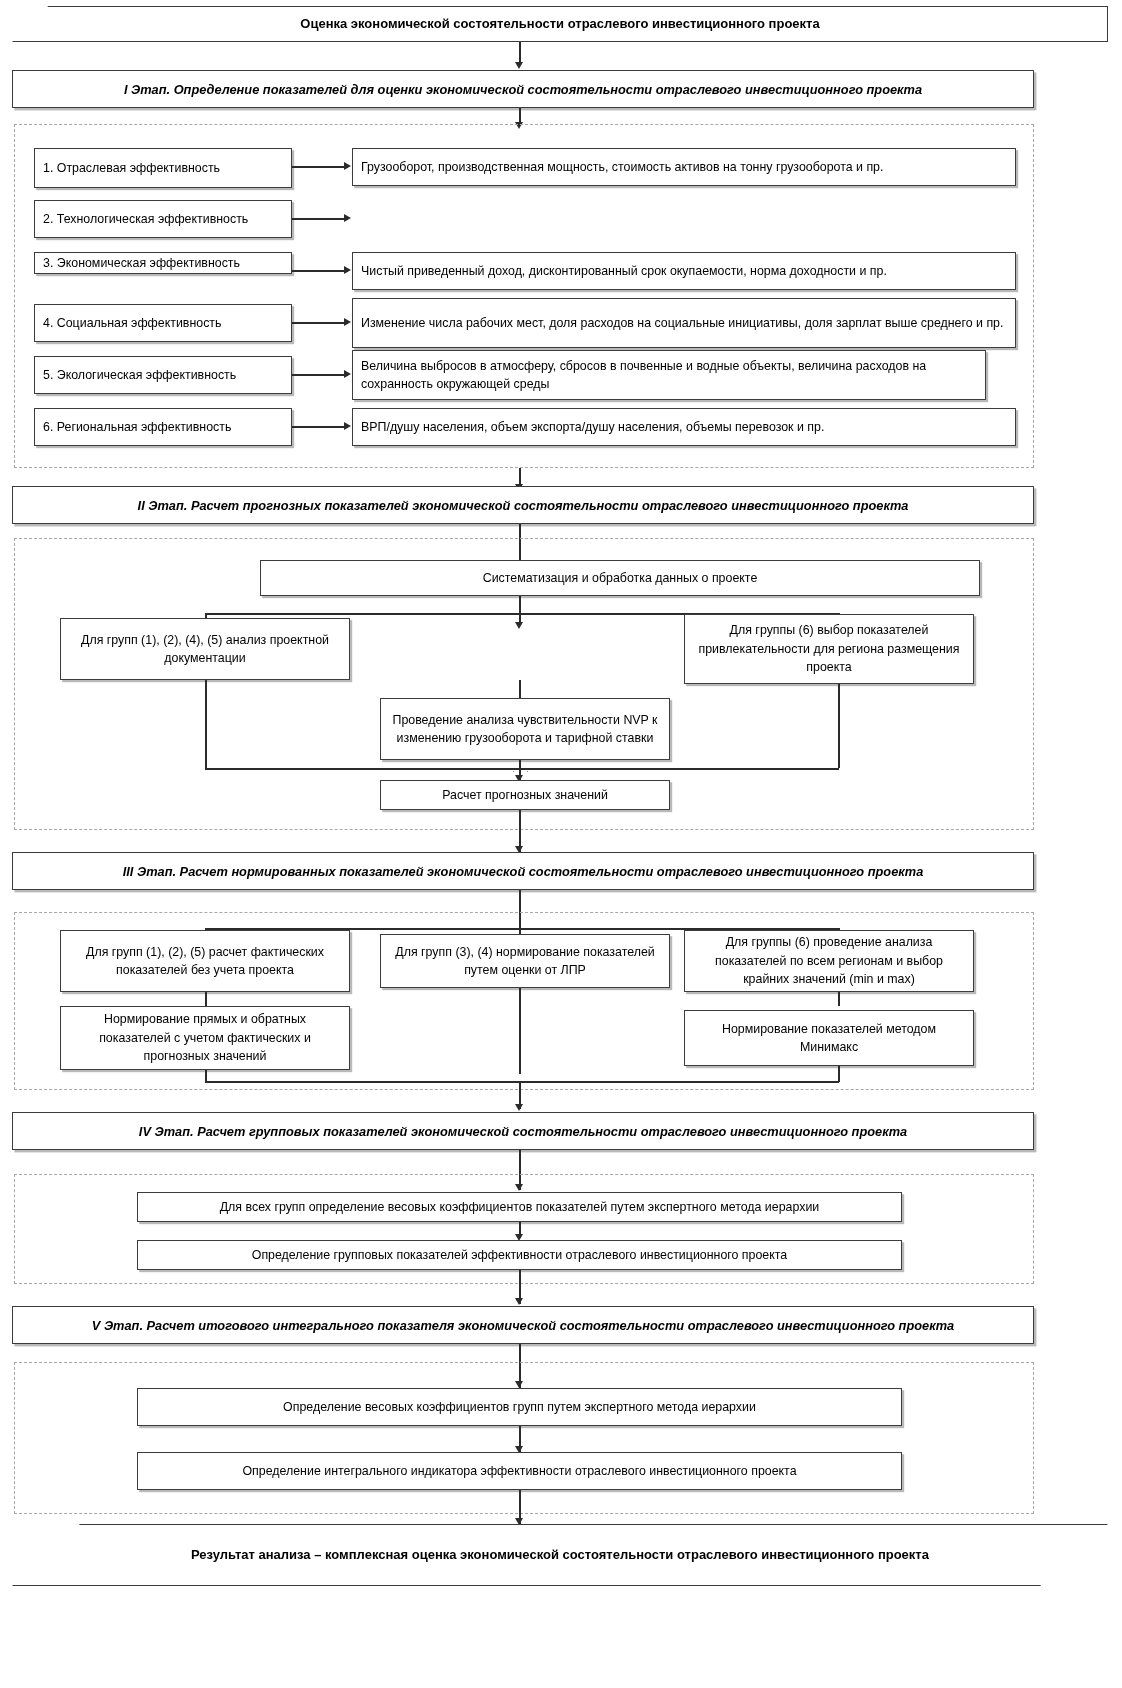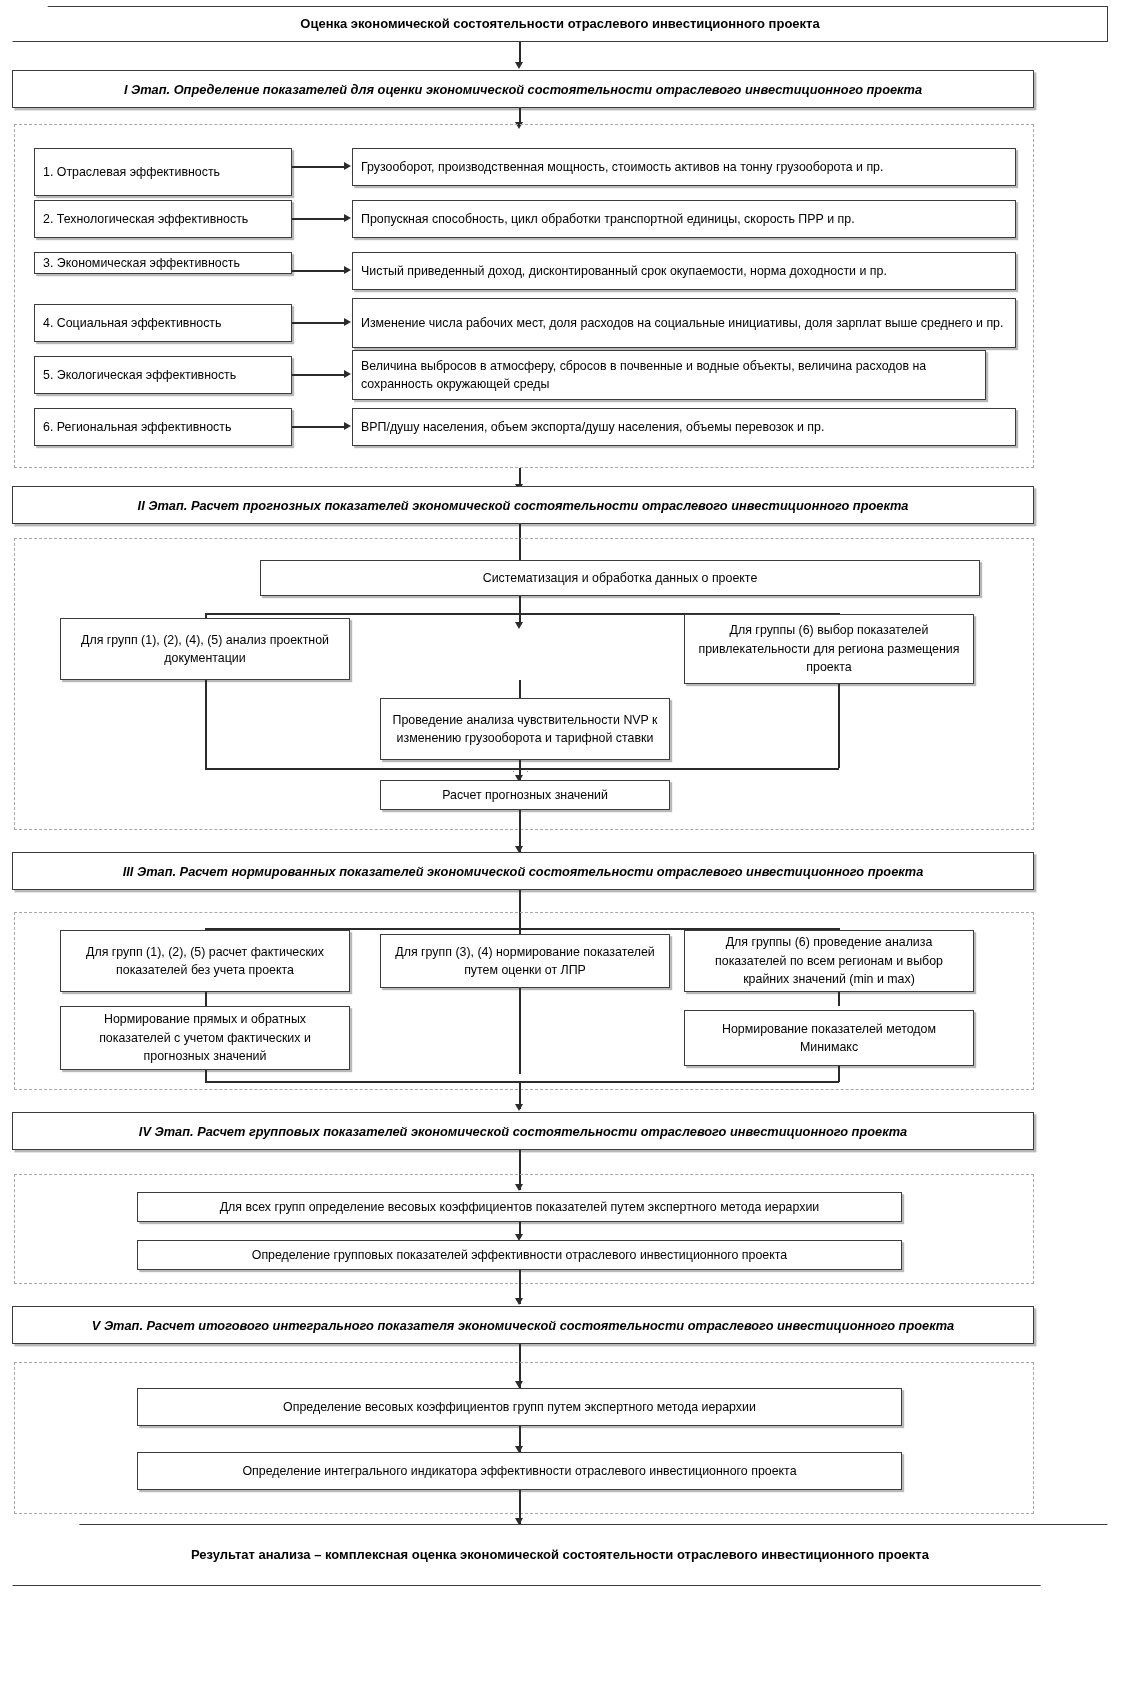--- a/index.html
+++ b/index.html
@@ -124,37 +124,34 @@
 
   <div class="stagebar" style="left:12px;top:70px;width:1022px;height:38px;">
     <span class="txt">I Этап. Определение показателей для оценки экономической состоятельности отраслевого инвестиционного проекта</span>
   </div>
 
   <div class="ln vl" style="left:519px;top:108px;height:16px;"></div>
   <div class="arrowdown" style="left:515px;top:122px;"></div>
 
   <div class="dashgroup" style="left:14px;top:124px;width:1020px;height:344px;"></div>
 
-  <div class="node left" style="left:34px;top:148px;width:258px;height:48px;">
+  <div class="node left" style="left:34px;top:148px;width:258px;height:40px;">
     <span class="txt">1. Отраслевая эффективность</span>
   </div>
   <div class="ln hl" style="left:292px;top:166px;width:56px;"></div>
   <div class="arrowright" style="left:344px;top:162px;"></div>
   <div class="node left" style="left:352px;top:148px;width:664px;height:38px;">
     <span class="txt">Грузооборот, производственная мощность, стоимость активов на тонну грузооборота и пр.</span>
   </div>
 
   <div class="node left" style="left:34px;top:200px;width:258px;height:38px;">
     <span class="txt">2. Технологическая эффективность</span>
   </div>
   <div class="ln hl" style="left:292px;top:218px;width:56px;"></div>
   <div class="arrowright" style="left:344px;top:214px;"></div>
-  <div class="node left" style="left:352px;top:200px;width:664px;height:38px;">
-    <span class="txt">Пропускная способность, цикл обработки транспортной единицы, скорость ПРР и пр.</span>
-  </div>
 
   <div class="node left" style="left:34px;top:252px;width:258px;height:22px;">
     <span class="txt">3. Экономическая эффективность</span>
   </div>
   <div class="ln hl" style="left:292px;top:270px;width:56px;"></div>
   <div class="arrowright" style="left:344px;top:266px;"></div>
   <div class="node left" style="left:352px;top:252px;width:664px;height:38px;">
     <span class="txt">Чистый приведенный доход, дисконтированный срок окупаемости, норма доходности и пр.</span>
   </div>
 

